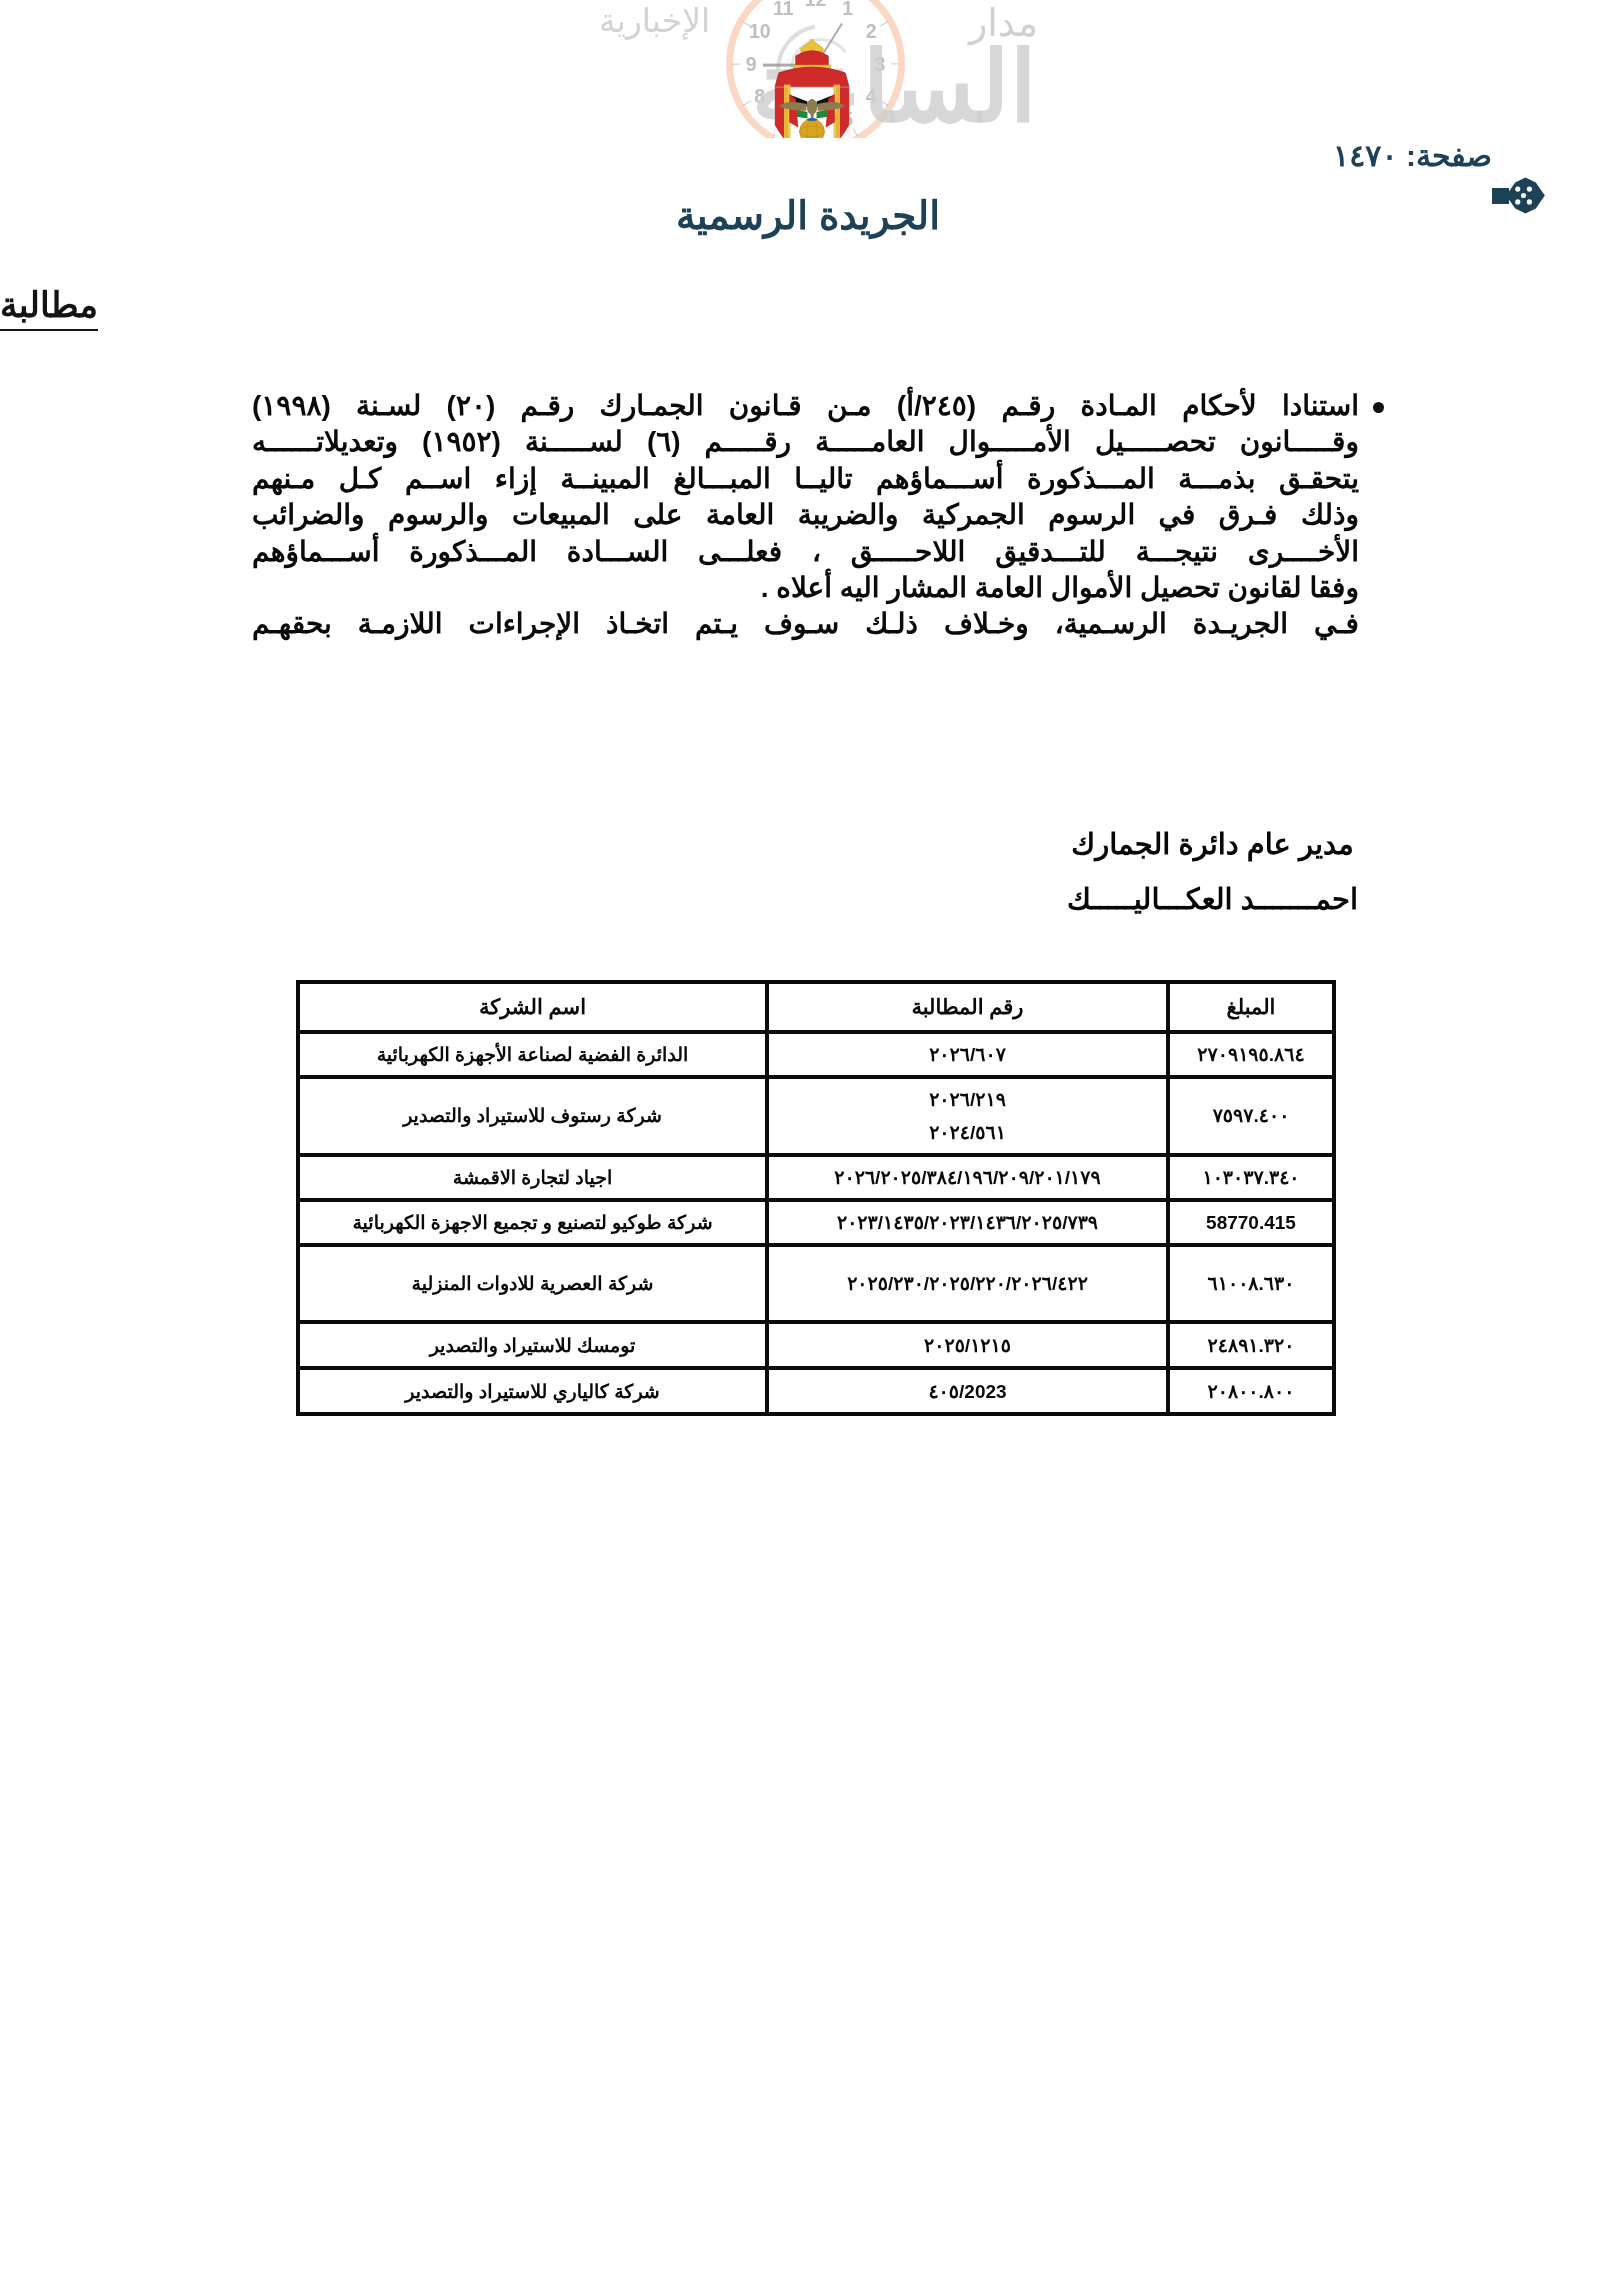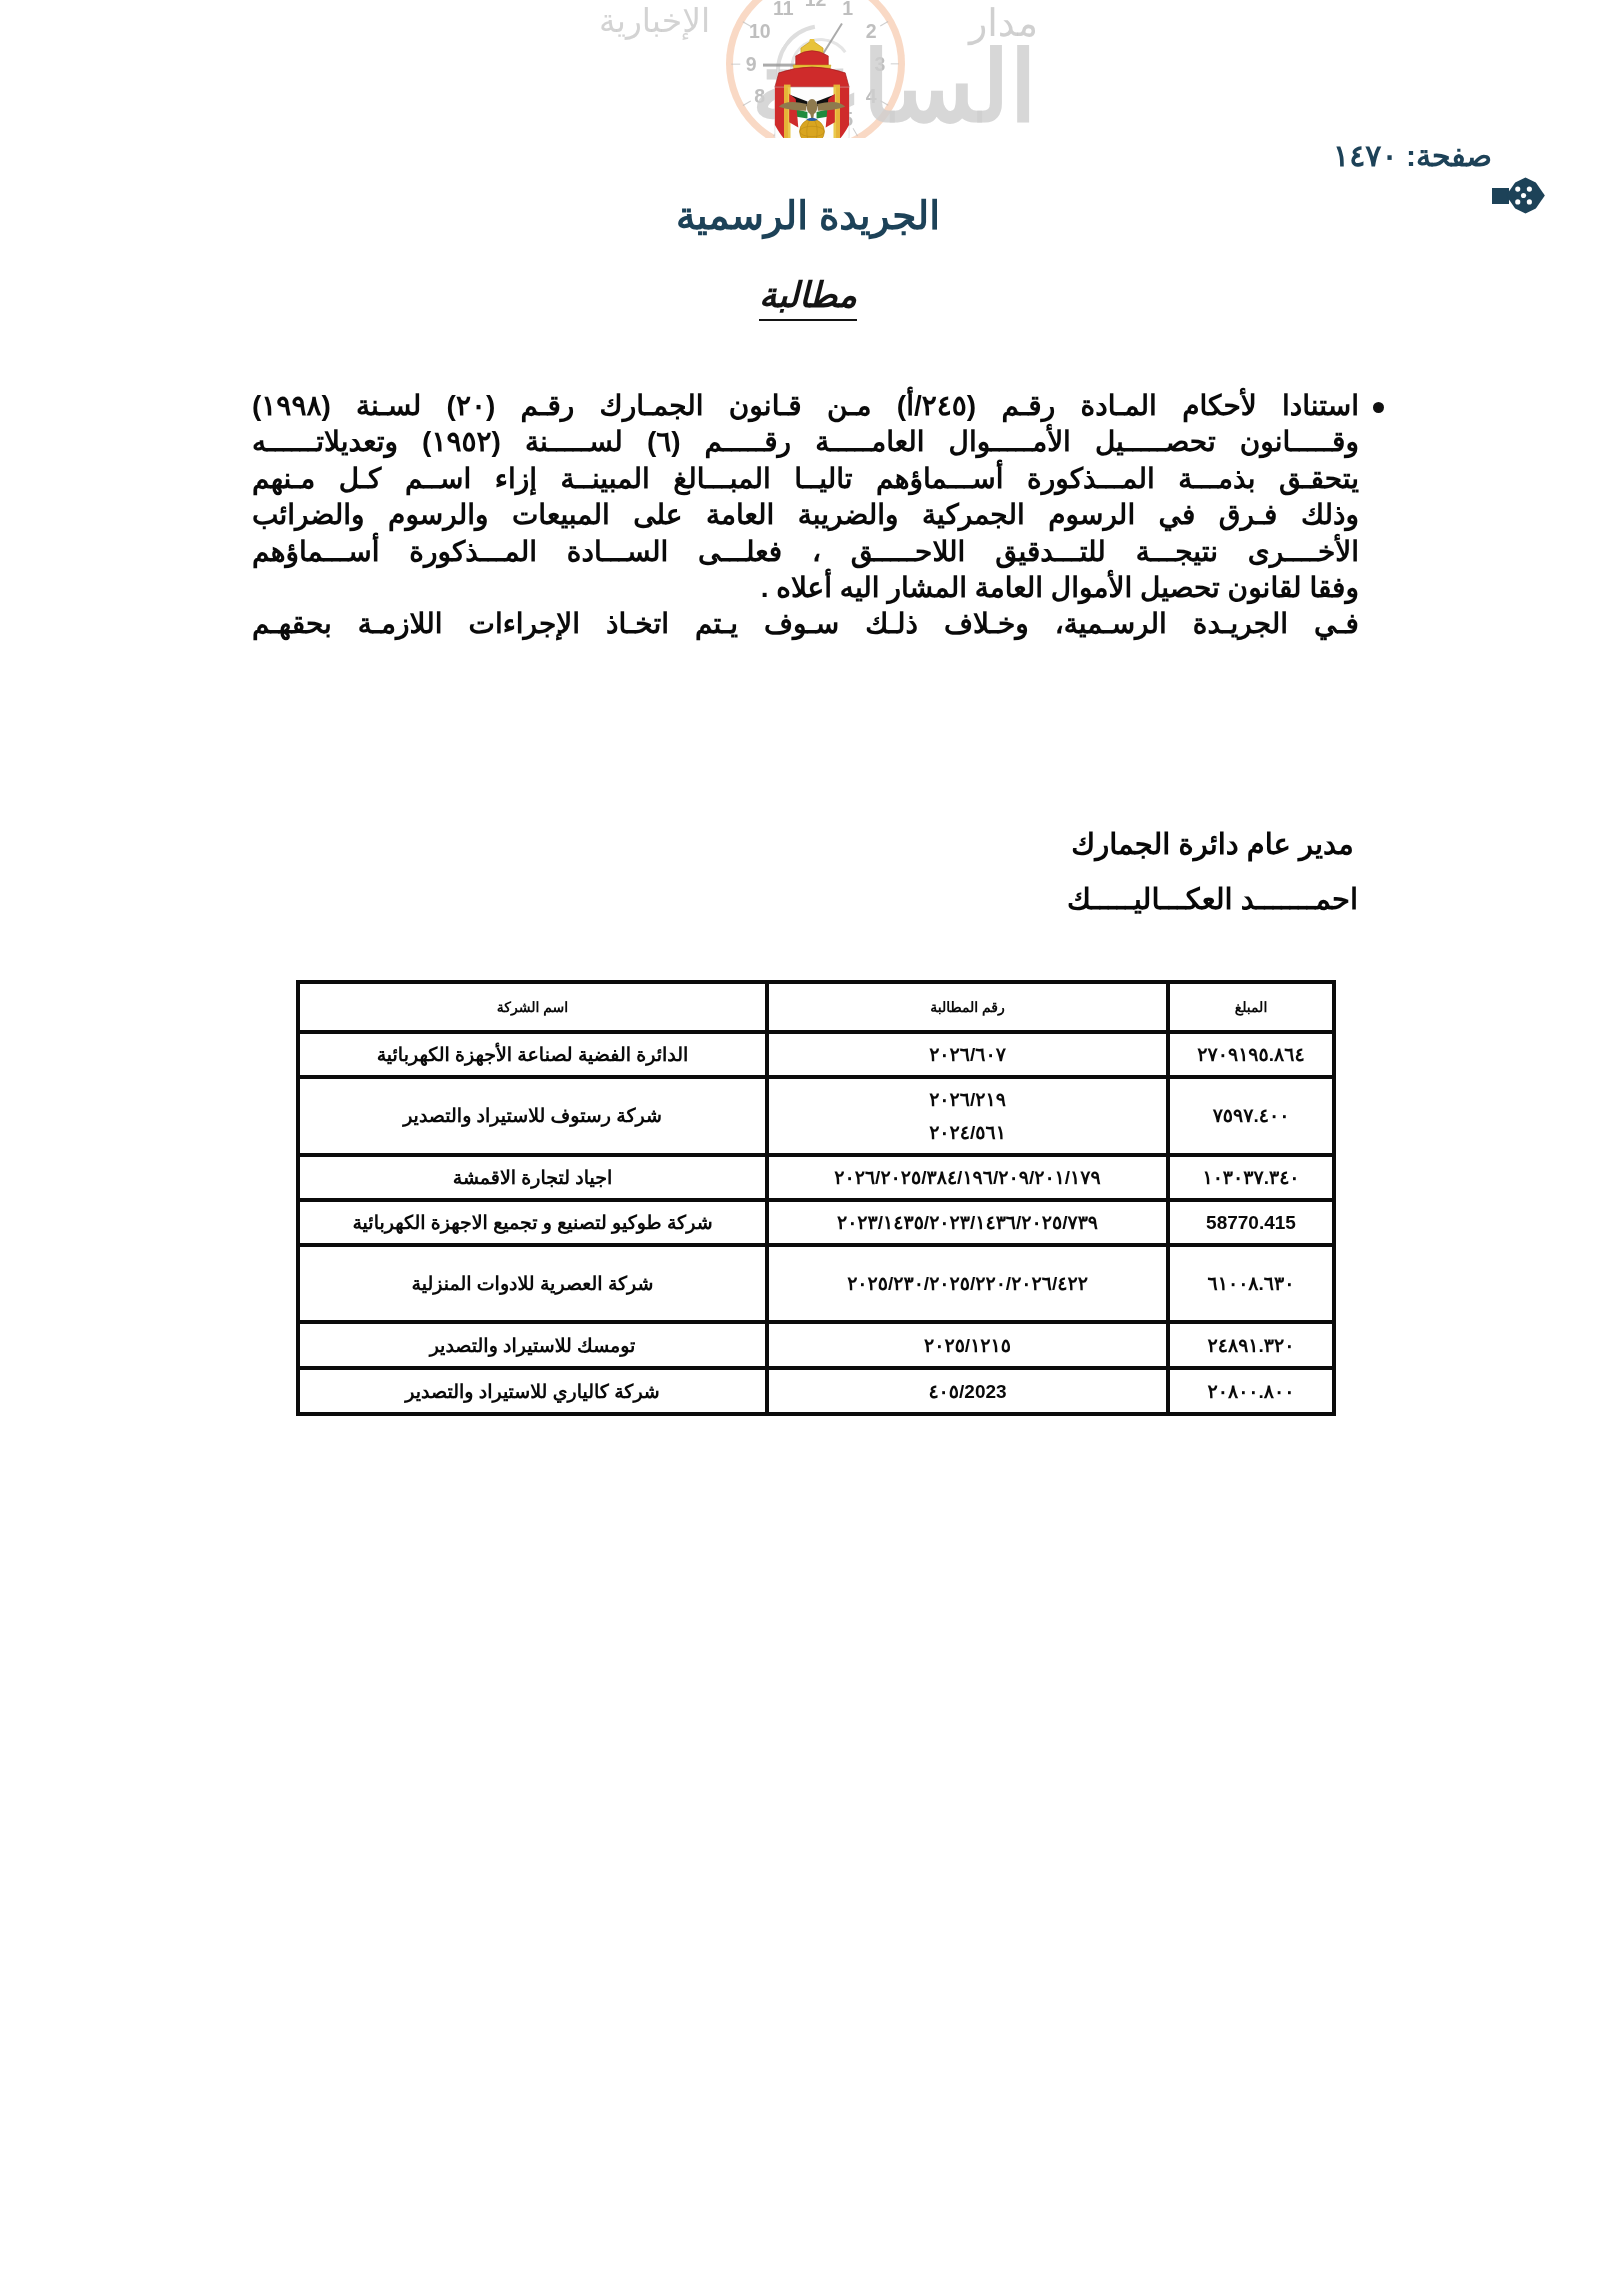--- a/index.html
+++ b/index.html
@@ -176,25 +176,24 @@
     font-size: 39px;
     font-weight: 700;
     color: #1d4258;
     letter-spacing: 1.3px;
     z-index: 4;
   }
 
   
   .section-heading {
     position: absolute;
-    top: 277px;
+    top: 287px;
     width: 100%;
-    text-align: center;
+    text-align: left;
     z-index: 4;
-    font-style: italic;
   }
   .section-heading .txt {
     display: inline-block;
     font-family: "Liberation Sans", sans-serif;
     font-size: 35px;
     font-weight: 700;
     color: #141414;
     padding-bottom: 5.2px;
     border-bottom: 2.6px double #141414;
     line-height: 1.05;
@@ -274,21 +273,21 @@
   table.claims td {
     border: 2px double #0b0b0b;
     text-align: center;
     vertical-align: middle;
     font-family: "Liberation Sans", sans-serif;
     font-weight: 700;
     color: #0a0a0a;
     padding: 3.9px 5.2px;
     background: transparent;
   }
-  table.claims th { font-size: 14px; height: 38px; }
+  table.claims th { font-size: 21px; height: 38px; }
   table.claims td { font-size: 19px; }
   col.c-amount  { width: 166px; }
   col.c-claim   { width: 401px; }
   col.c-company { width: 469px; }
   .cell-stack { line-height: 1.75; white-space: pre-line; }
   .rowtall { height: 77px; }
   .rowshort { height: 40px; }
   .rowmid { height: 46px; }
 </style>
 </head>

